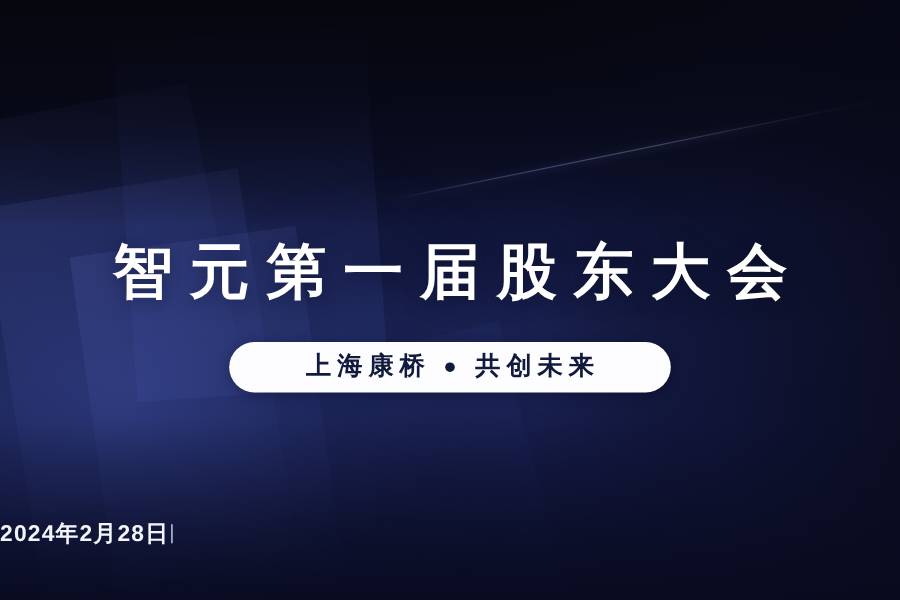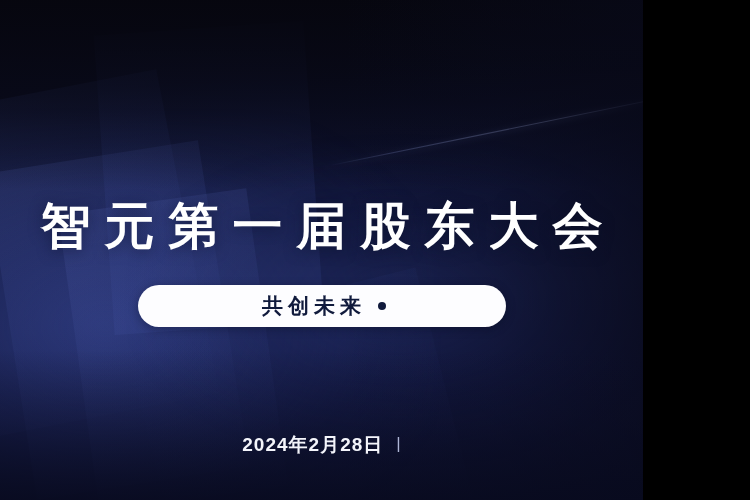--- a/index.html
+++ b/index.html
@@ -3,21 +3,21 @@
 <meta charset="utf-8">
 <style>
   html, body {
     margin: 0;
     padding: 0;
     background: #000;
   }
 
   #poster {
     position: relative;
-    width: 643px;
+    width: 750px;
     height: 500px;
     overflow: hidden;
     font-family: "Liberation Sans", "DejaVu Sans", sans-serif;
     background: #0b0b1a;
     user-select: none;
   }
 
   
   .bg-base {
     position: absolute;
@@ -246,22 +246,20 @@
     flex: 0 0 auto;
   }
 
   .footer {
     position: absolute;
     left: 0;
     right: 0;
     top: 432px;
     display: flex;
     align-items: center;
-    justify-content: center;
-    gap: 13px;
     color: #f4f5fb;
     font-size: 19px;
     font-weight: bold;
     white-space: nowrap;
   }
 
   .footer-date {
     letter-spacing: 1px;
   }
 
@@ -297,22 +295,23 @@
 
   <div class="bg-vignette-top"></div>
   <div class="bg-vignette-right"></div>
   <div class="bg-vignette-bottom"></div>
 
   <div class="content">
 
     <div class="title">智元第一届股东大会</div>
 
     <div class="badge">
+      <span class="badge-text">上海康桥</span>
+      <span class="badge-dot"></span>
       <span class="badge-text">共创未来</span>
-      <span class="badge-dot"></span>
     </div>
 
     <div class="footer">
       <span class="footer-date">2024年2月28日</span>
       <span class="footer-sep">|</span>
     </div>
 
   </div>
 </div>
 

